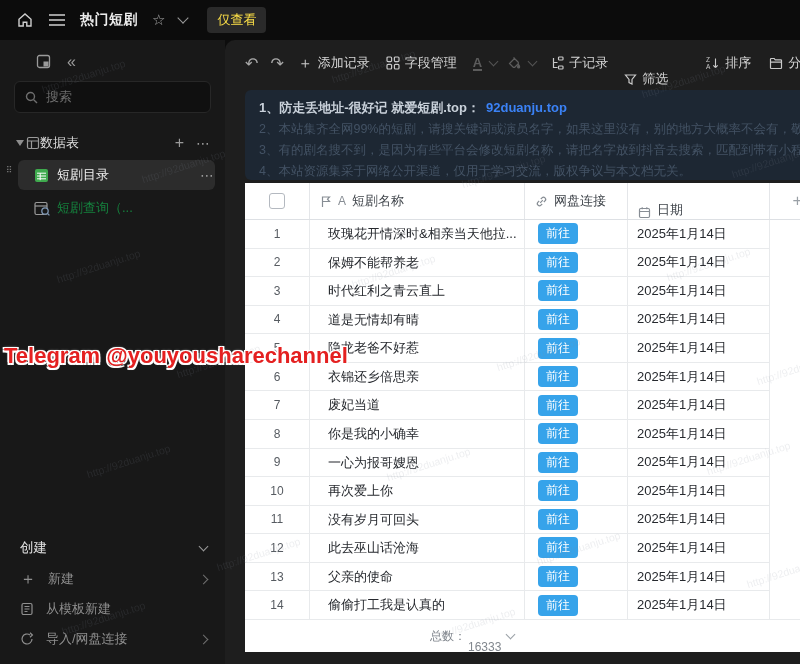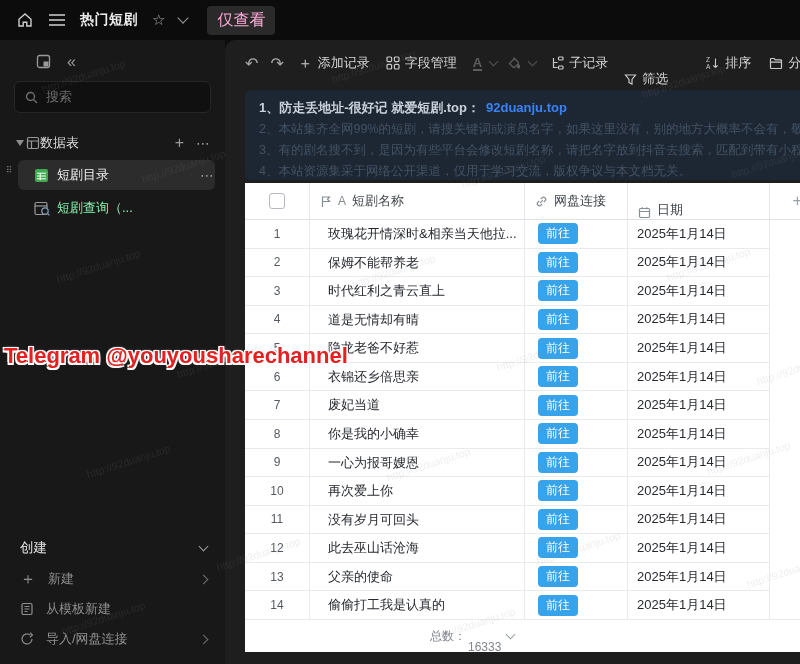--- a/index.html
+++ b/index.html
@@ -9,38 +9,38 @@
     font-family:"Liberation Sans","DejaVu Sans",sans-serif;
     -webkit-font-smoothing:antialiased;
   }
   
   .topbar{position:absolute;top:0;left:0;width:100%;height:40px;background:#0c0c0c;
     display:flex;align-items:center;gap:14px;padding-left:16px;box-sizing:border-box;}
   .topbar .ic{color:#cfcfcf;display:flex;align-items:center;}
   .doc-title{color:#ececec;font-size:14px;font-weight:bold;letter-spacing:.5px;}
   .star{color:#a8a8a8;font-size:15px;}
   .chev{display:inline-block;width:7px;height:7px;border-right:1.6px solid #9a9a9a;border-bottom:1.6px solid #9a9a9a;transform:rotate(45deg);margin-top:-4px;}
-  .badge{background:#2a2a2a;color:#f9a8d4;font-size:16px;padding:4px 10px;border-radius:4px;margin-left:6px;}
+  .badge{background:#2a2a2a;color:#fde047;font-size:13px;padding:4px 10px;border-radius:4px;margin-left:6px;}
   
   .sidebar{position:absolute;top:40px;left:0;width:225px;height:624px;background:#181818;box-sizing:border-box;}
   .sb-head{display:flex;align-items:center;margin:14px 16px 12px 20px;}
   .sb-head .t{color:#e6e6e6;font-size:14px;flex:1;}
   .sb-head .ic{color:#9a9a9a;margin-left:16px;display:flex;}
   .laquo{color:#9a9a9a;font-size:16px;line-height:10px;}
   .search{margin:0 14px;height:30px;background:#101010;border:1px solid #272727;border-radius:6px;
     display:flex;align-items:center;gap:8px;padding:0 10px;color:#6e6e6e;font-size:13px;}
   .tree{margin-top:16px;}
   .tree-group{display:flex;align-items:center;height:28px;padding:0 14px 0 16px;color:#dedede;font-size:13px;gap:0;}
   .caret{width:0;height:0;border-left:4.5px solid transparent;border-right:4.5px solid transparent;border-top:6px solid #8d8d8d;margin-right:2px;}
   .tree-group .sp{flex:1;}
   .tree-group .ic,.tree-item .ic{color:#9a9a9a;display:flex;}
   .plus-g{color:#9a9a9a;font-size:16px;}
   .dots{color:#9a9a9a;font-size:14px;letter-spacing:1px;margin-left:12px;}
   .tree-item{position:relative;display:flex;align-items:center;height:30px;margin:3px 10px 2px 18px;border-radius:6px;
-    color:#86efac;font-size:13px;gap:8px;padding-left:39px;box-sizing:border-box;}
+    color:#15803d;font-size:13px;gap:8px;padding-left:39px;box-sizing:border-box;}
   .tree-item.sel{background:#2c2c2c;color:#f0f0f0;}
   .drag-handle{position:absolute;left:-12px;top:8px;color:#777;font-size:9px;line-height:5px;width:10px;}
   .tree-item .sp{flex:1;}
   .sb-bottom{position:absolute;left:0;right:0;bottom:10px;}
   .sb-row{display:flex;align-items:center;height:30px;padding:0 18px 0 20px;color:#8f8f8f;font-size:13px;gap:12px;}
   .sb-row.head{color:#e2e2e2;font-size:13.5px;height:32px;}
   .sb-row .sp{flex:1;}
   .rang{display:inline-block;width:6px;height:6px;border-right:1.5px solid #6f6f6f;border-top:1.5px solid #6f6f6f;transform:rotate(45deg);}
   .dang{display:inline-block;width:6px;height:6px;border-right:1.5px solid #9a9a9a;border-bottom:1.5px solid #9a9a9a;transform:rotate(45deg);margin-top:-3px;}
   

